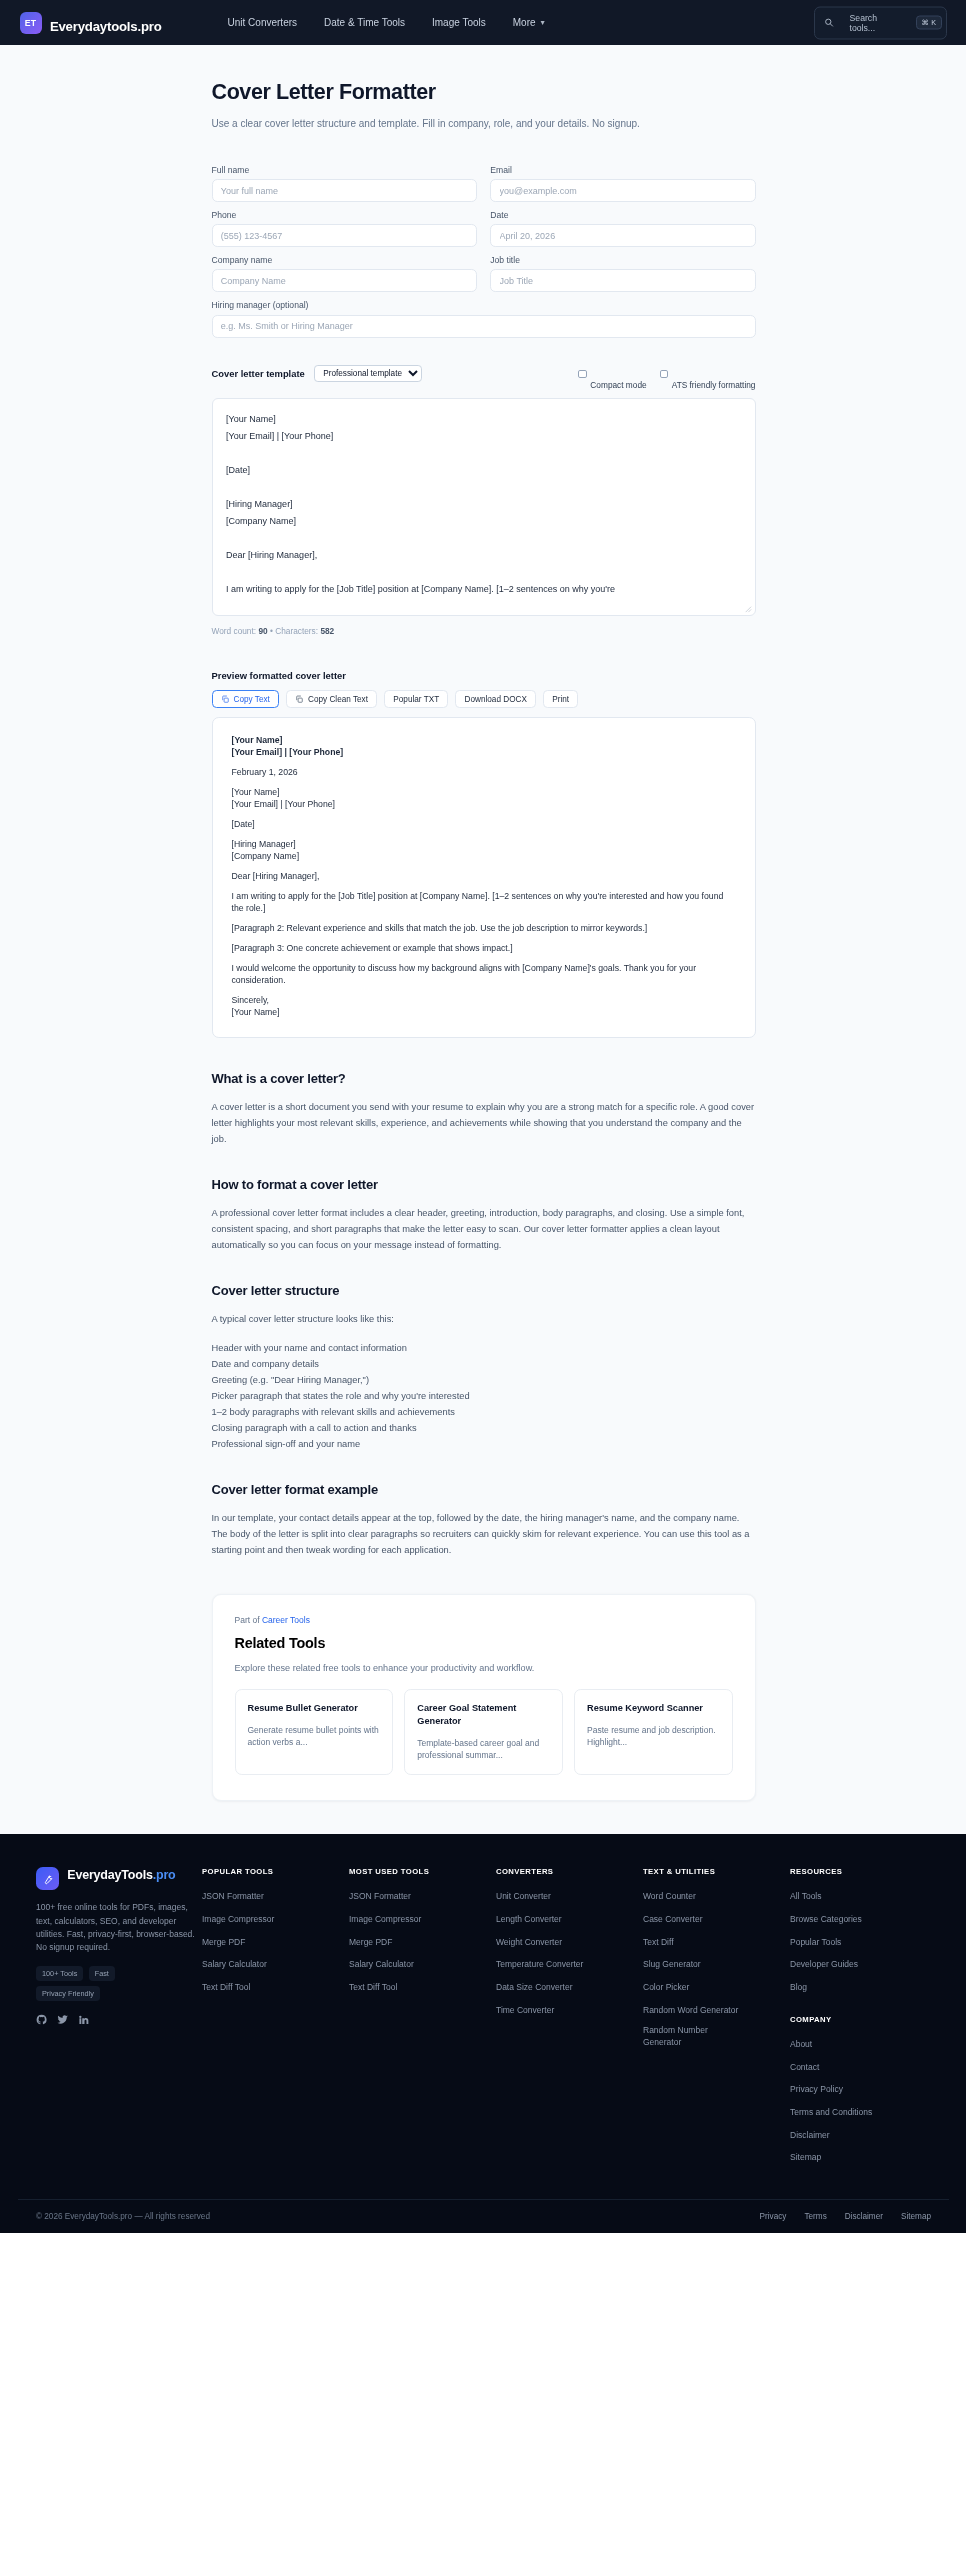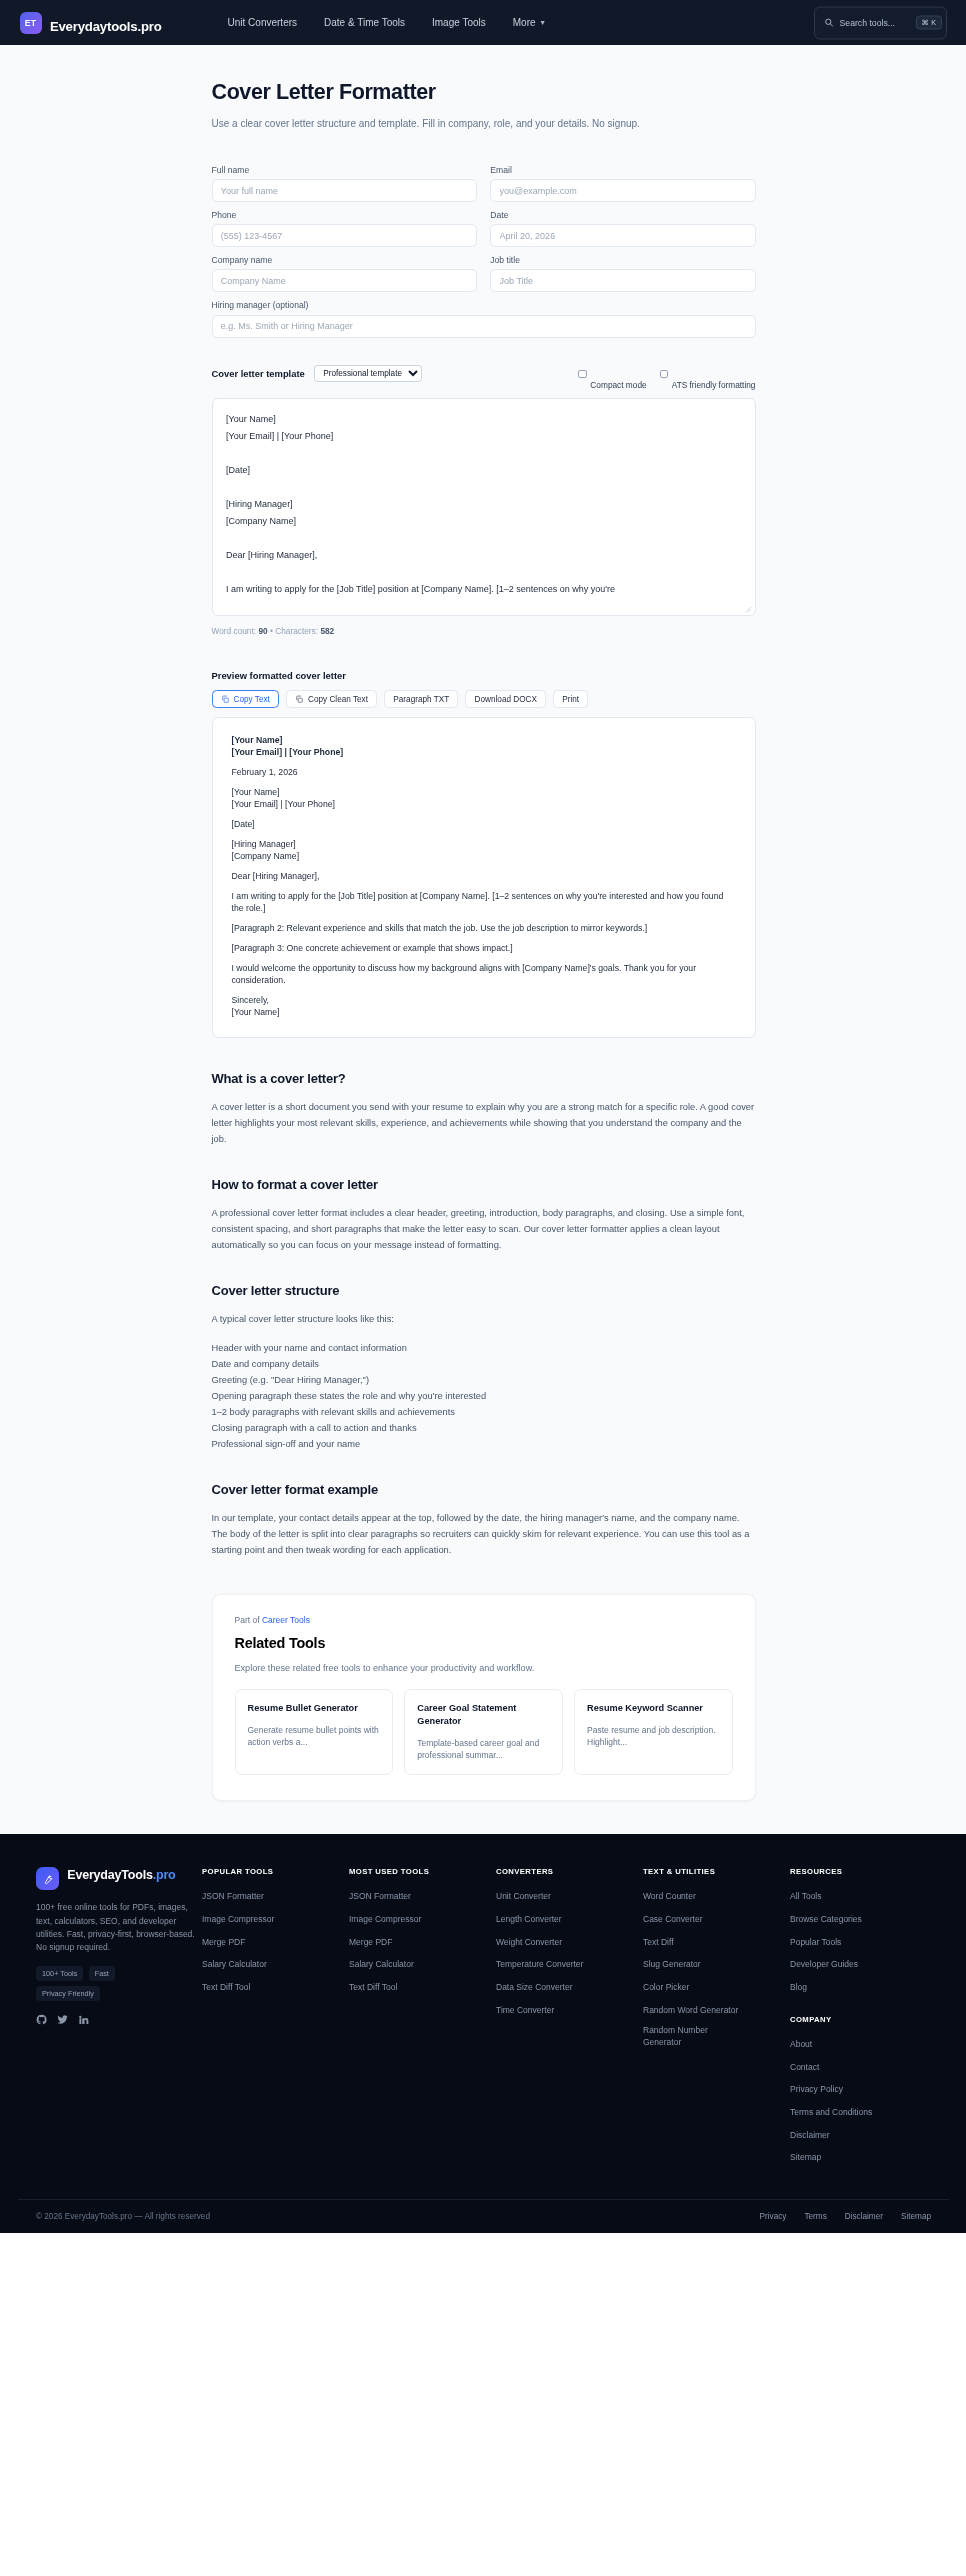--- a/index.html
+++ b/index.html
@@ -32,21 +32,21 @@
   .brand-name { color: #fff; font-size: 13.2px; font-weight: bold; letter-spacing: -0.2px; }
   .nav-links { display: flex; align-items: center; gap: 27px; margin-left: 66px; }
   .nav-link {
     color: #c9d2e0; font-size: 10px; text-decoration: none;
     display: flex; align-items: center; gap: 3.8px; cursor: pointer;
   }
   .chev { font-size: 6.8px; opacity: .85; }
   .search-box {
     position: absolute; right: 19.6px; top: 50%; transform: translateY(-50%);
     width: 133px; height: 33px; border: 0.8px solid #2b374b; border-radius: 6px;
-    display: flex; align-items: center; gap: 6px; padding: 0 4.5px 0 8.3px;
+    display: flex; align-items: center; gap: 16px; padding: 0 4.5px 0 8.3px;
     background: #131c2c; cursor: text;
   }
   .search-ico { width: 9.8px; height: 9.8px; flex: 0 0 auto; }
   .search-ph { color: #b5c0d0; font-size: 8.7px; flex: 1; }
   .kbd {
     background: #1e293b; border: 0.8px solid #33415a; border-radius: 3.8px;
     color: #c3cddd; font-size: 7.2px; padding: 2.3px 4.5px; line-height: 1;
     letter-spacing: 0.3px;
   }
 
@@ -326,21 +326,21 @@
         <span>Copy Text</span>
       </button>
       <button class="btn">
         <svg width="8.3" height="8.3" viewBox="0 0 24 24" fill="none" stroke="#475569" stroke-width="2">
           <rect x="9" y="9" width="12" height="12" rx="2"></rect>
             <path d="M5 15V5a2 2 0 0 1 2-2h10"></path>
         </svg>
         <span>Copy Clean Text</span>
       </button>
       <button class="btn">
-        <span>Paragraph TXT</span>
+        <span>Popular TXT</span>
       </button>
       <button class="btn">
         <span>Download DOCX</span>
       </button>
       <button class="btn">
         <span>Print</span>
       </button>
     </div>
 
     <div class="preview-card">
@@ -367,21 +367,21 @@
 
       <h2>How to format a cover letter</h2>
       <p>A professional cover letter format includes a clear header, greeting, introduction, body paragraphs, and closing. Use a simple font, consistent spacing, and short paragraphs that make the letter easy to scan. Our cover letter formatter applies a clean layout automatically so you can focus on your message instead of formatting.</p>
 
       <h2>Cover letter structure</h2>
       <p>A typical cover letter structure looks like this:</p>
       <div class="plain-list">
         <div>Header with your name and contact information</div>
         <div>Date and company details</div>
         <div>Greeting (e.g. "Dear Hiring Manager,")</div>
-        <div>Opening paragraph these states the role and why you're interested</div>
+        <div>Picker paragraph that states the role and why you're interested</div>
         <div>1–2 body paragraphs with relevant skills and achievements</div>
         <div>Closing paragraph with a call to action and thanks</div>
         <div>Professional sign-off and your name</div>
       </div>
 
       <h2>Cover letter format example</h2>
       <p>In our template, your contact details appear at the top, followed by the date, the hiring manager's name, and the company name. The body of the letter is split into clear paragraphs so recruiters can quickly skim for relevant experience. You can use this tool as a starting point and then tweak wording for each application.</p>
     </div>
 
     <div class="related">

